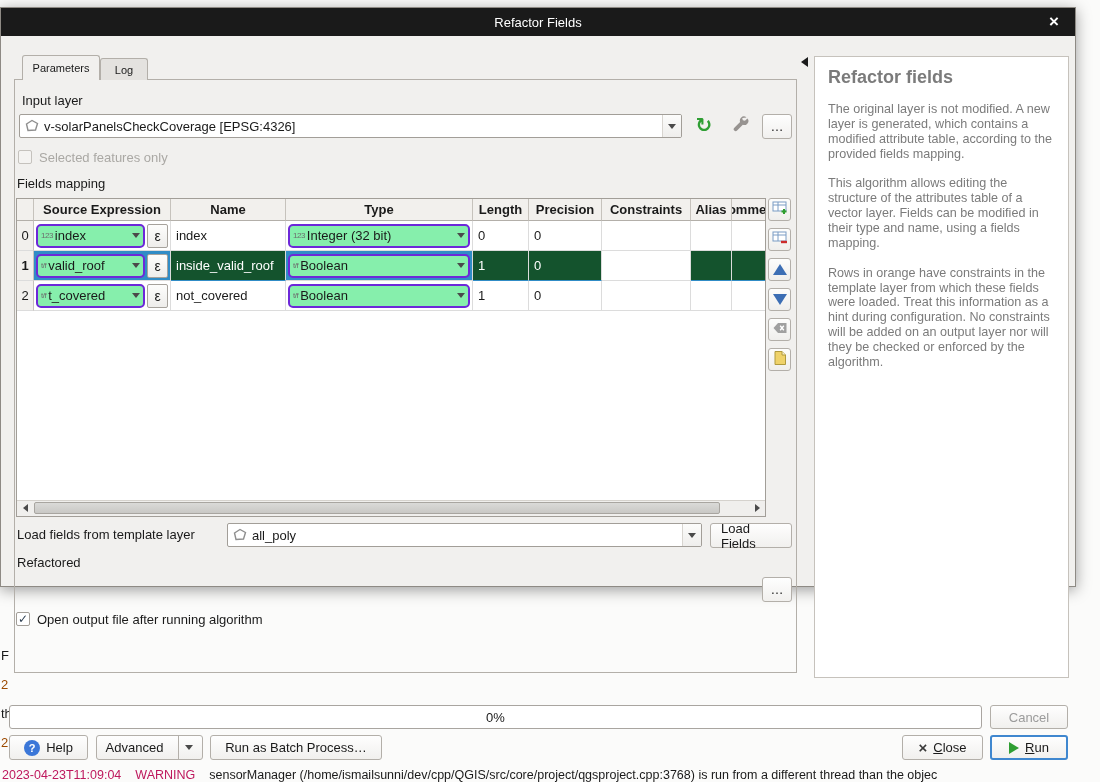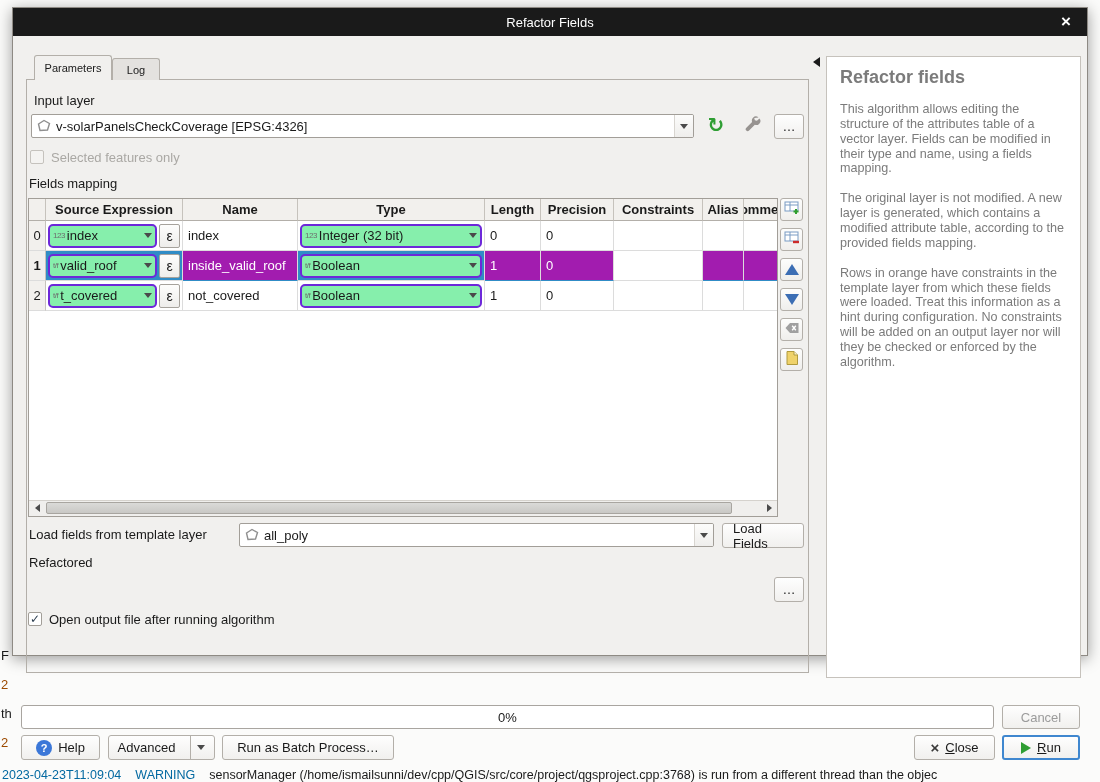--- a/index.html
+++ b/index.html
@@ -2,26 +2,26 @@
 <html><head>
 <meta charset="utf-8">
 <style>
   html,body{margin:0;padding:0;}
   #page{position:relative;width:1100px;height:782px;background:#fbfbfa;overflow:hidden;
         font-family:"Liberation Sans","DejaVu Sans",sans-serif;font-size:13px;color:#1a1a1a;}
 
   
   .bg-frag{position:absolute;left:1px;white-space:nowrap;font-size:13px;}
   .bg-log{position:absolute;left:2px;top:768px;white-space:nowrap;font-size:12.5px;}
-  .bg-log .warn{color:#0369a1;}
+  .bg-log .warn{color:#be185d;}
   .bg-log .msg{color:#1a1a1a;margin-left:14px;}
   .bg-log .lvl{margin-left:14px;}
 
   
-  .dialog{position:absolute;left:12px;top:7px;width:1076px;height:649px;background:#f1f0ee;
+  .dialog{position:absolute;left:0;top:7px;width:1076px;height:580px;background:#f1f0ee;
           border:1px solid #8e8a84;box-shadow:0 3px 14px rgba(0,0,0,.38);box-sizing:border-box;}
   .titlebar{position:absolute;left:0;top:0;right:0;height:28px;background:#1a1a1a;display:flex;
             align-items:center;justify-content:center;}
   .titlebar .title{color:#ffffff;font-size:13px;}
   .titlebar .tclose{position:absolute;right:16px;top:4px;color:#ffffff;font-size:17px;font-weight:bold;cursor:default;}
 
   
   .tab{position:absolute;box-sizing:border-box;border:1px solid #b3afa9;border-bottom:none;
        border-radius:3px 3px 0 0;display:flex;align-items:center;justify-content:center;font-size:11px;}
   .tab.active{left:21px;top:47px;width:78px;height:25px;background:#f1f0ee;z-index:3;}
@@ -68,21 +68,21 @@
   .table{position:absolute;left:15px;top:190px;width:750px;height:319px;background:#ffffff;
          border:1px solid #a29e98;box-sizing:border-box;overflow:hidden;}
   .thead{display:flex;height:22px;}
   .th{box-sizing:border-box;background:#f2f0ed;border-right:1px solid #c6c2bc;border-bottom:1px solid #b3afa9;
       font-weight:bold;font-size:13px;display:flex;align-items:center;justify-content:center;
       white-space:nowrap;overflow:hidden;}
   .trow{display:flex;height:30px;}
   .td{box-sizing:border-box;border-right:1px solid #dcdcdc;border-bottom:1px solid #dcdcdc;
       display:flex;align-items:center;overflow:hidden;position:relative;}
   .td.rowhdr{background:#f2f0ed;border-right:1px solid #c6c2bc;justify-content:center;}
-  .td.sel{background:#a21caf;color:#ffffff;border-bottom-color:#308cc6;}
+  .td.sel{background:#14532d;color:#ffffff;border-bottom-color:#308cc6;}
   .td.selbg{background:#308cc6;}
   .w0{width:17px;flex:0 0 17px;} .w1{width:137px;flex:0 0 137px;} .w2{width:115px;flex:0 0 115px;}
   .w3{width:187px;flex:0 0 187px;} .w4{width:56px;flex:0 0 56px;} .w5{width:73px;flex:0 0 73px;}
   .w6{width:89px;flex:0 0 89px;} .w7{width:41px;flex:0 0 41px;} .w8{flex:1;border-right:none;}
   .padl{padding-left:5px;}
   .ccombo{height:24px;margin:0 0 0 2px;background:#86efac;border:2px solid #6d28d9;border-radius:5px;
           box-sizing:border-box;display:flex;align-items:center;overflow:hidden;}
   .ccombo .ficon{font-size:8px;color:#6d6d6d;margin:0 2px 0 3px;flex:0 0 auto;letter-spacing:-0.5px;}
   .ccombo .ctext{flex:1;white-space:nowrap;overflow:hidden;font-size:13px;}
   .ccombo .carrow{width:15px;flex:0 0 15px;display:flex;align-items:center;justify-content:center;
@@ -347,22 +347,22 @@
     <div class="btn" style="left:709px;top:515px;width:82px;">Load Fields</div>
 
     <div class="lbl" style="left:16px;top:547px;">Refactored</div>
     <div class="btn" style="left:761px;top:569px;width:30px;padding:0;">…</div>
 
     <div class="cb" style="left:15px;top:604px;">✓</div>
     <div class="cb-label" style="left:36px;top:604px;">Open output file after running algorithm</div>
 
     <div class="help">
       <h1>Refactor fields</h1>
+      <p>The original layer is not modified. A new layer is generated, which contains a modified attribute table, according to the provided fields mapping.</p>
       <p>This algorithm allows editing the structure of the attributes table of a vector layer. Fields can be modified in their type and name, using a fields mapping.</p>
-      <p>The original layer is not modified. A new layer is generated, which contains a modified attribute table, according to the provided fields mapping.</p>
       <p>Rows in orange have constraints in the template layer from which these fields were loaded. Treat this information as a hint during configuration. No constraints will be added on an output layer nor will they be checked or enforced by the algorithm.</p>
     </div>
 
     <div class="progress">0%</div>
     <div class="btn disabled" style="left:989px;top:697px;width:78px;height:24px;">Cancel</div>
 
     <div class="btn" style="left:8px;top:727px;width:79px;">
       <span class="helpicon">?</span>
       <span>Help</span>
     </div>

